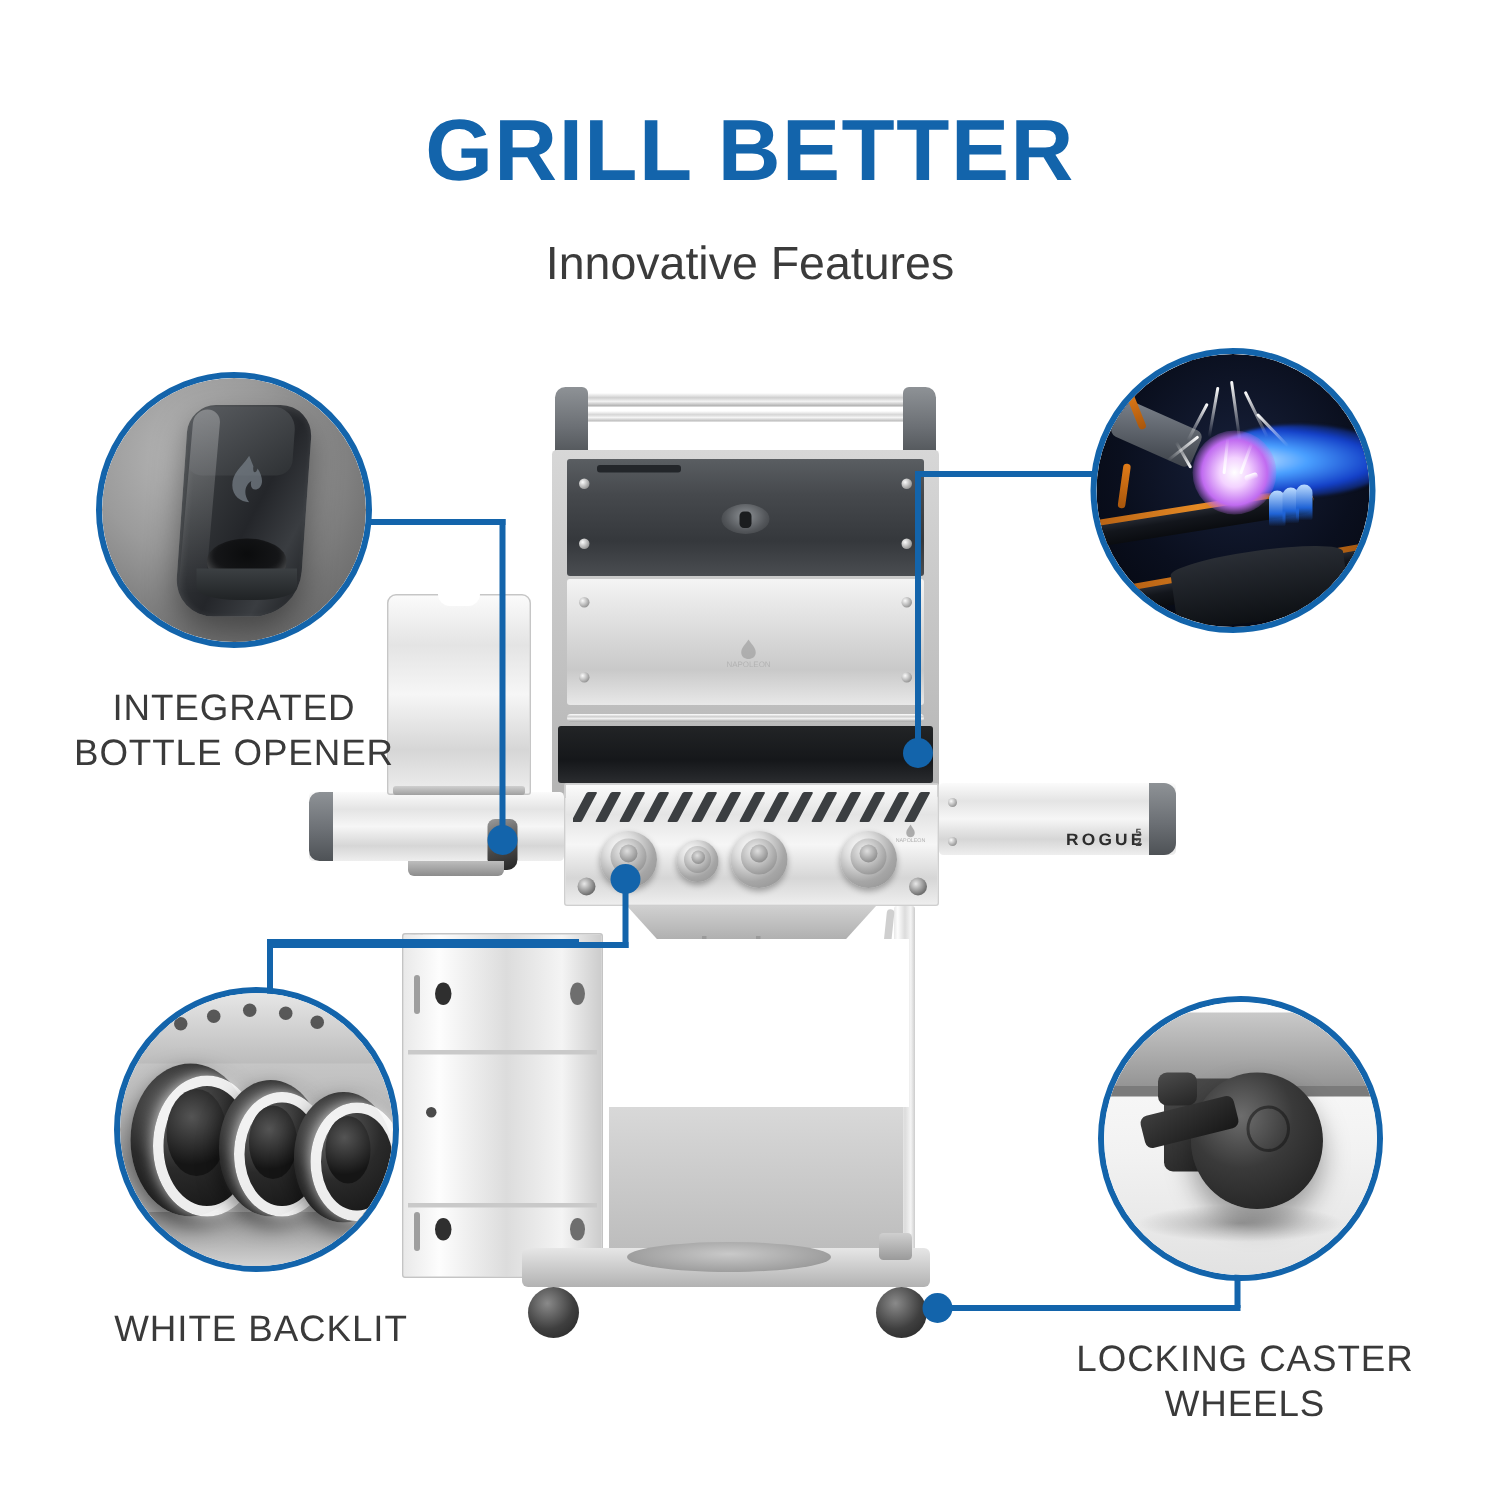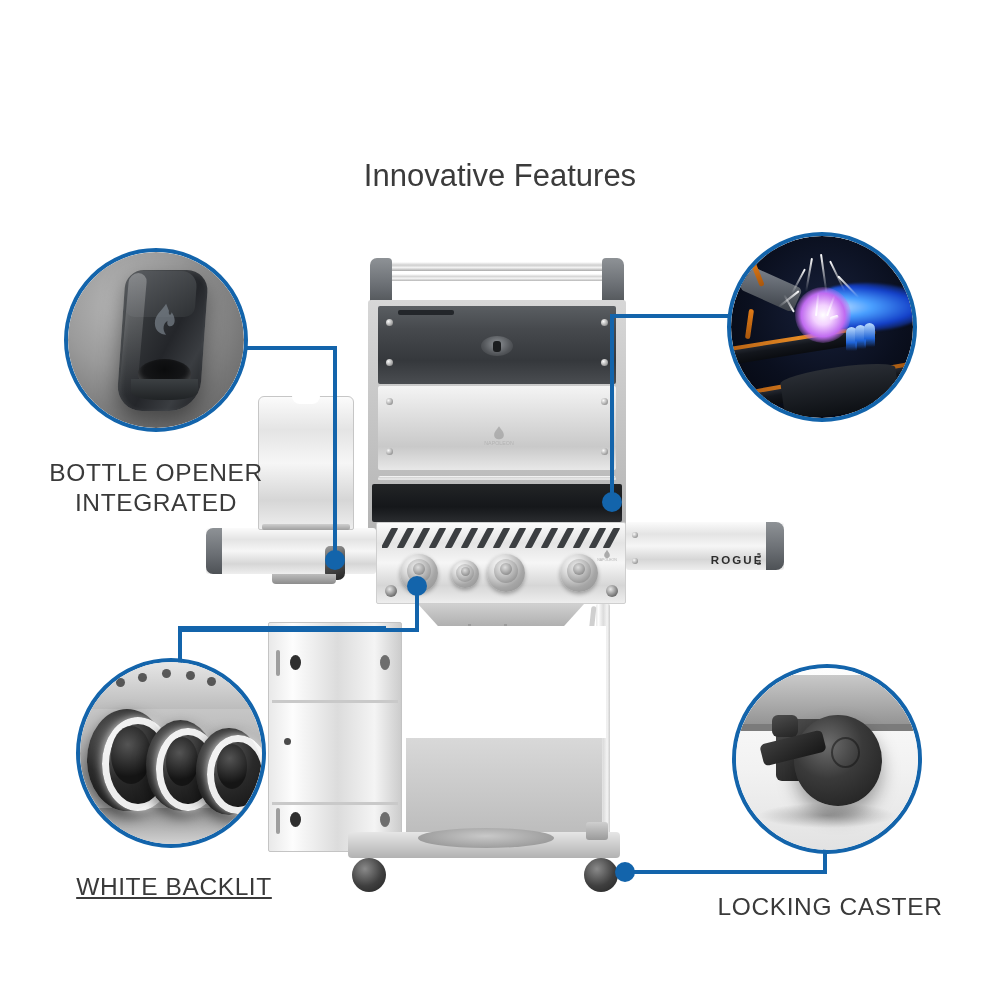--- a/index.html
+++ b/index.html
@@ -200,20 +200,21 @@
   }
   .rogueNum{position:absolute;font-size:7px;font-weight:bold;color:#444;line-height:7px;}
   .napo{position:absolute;opacity:.5;}
   .bgShade{position:absolute;background:linear-gradient(180deg,#d9d9d9,#bdbdbd);}
 </style>
 </head>
 <body>
 
 <div id="stage">
 
+  <div class="title">GRILL BETTER</div>
   <div class="subtitle">Innovative Features</div>
 
   <div>
 
     <div class="gpart chrome" style="left:388px;top:262px;width:218px;height:9px;border-radius:5px;"></div>
     <div class="gpart chrome" style="left:388px;top:274px;width:218px;height:7px;border-radius:4px;opacity:.85;"></div>
     <div class="gpart darkcap" style="left:370px;top:258px;width:22px;height:48px;border-radius:7px 4px 0 0;"></div>
     <div class="gpart darkcap" style="left:602px;top:258px;width:22px;height:48px;border-radius:4px 7px 0 0;"></div>
 
     <div class="gpart" style="left:368px;top:300px;width:258px;height:232px;background:linear-gradient(180deg,#d7d7d7,#b4b4b4);border-radius:3px;"></div>
@@ -362,22 +363,22 @@
       <div class="boFlame">
         <svg viewBox="0 0 60 60" width="100%" height="100%" aria-hidden="true">
           <path d="M30 4 C22 16 14 20 14 32 C14 42 22 48 30 48 C24 40 26 32 32 28 C30 36 36 38 40 34 C44 30 42 22 38 16 C36 22 33 20 34 14 Z" fill="#7c858e" opacity="0.9"></path>
         </svg>
       </div>
       <div class="boMouth"></div>
       <div class="boLip"></div>
     </div>
   </div>
   <div class="calloutLabel" style="left:16px;top:458px;width:280px;">
+    <div>INTEGRATED</div>
     <div>BOTTLE OPENER</div>
-    <div>INTEGRATED</div>
   </div>
 
   <div class="badge" style="left:727px;top:232px;width:190px;height:190px;border-color:#1364ab;">
     <div class="badgeInner">
       <div class="jfBg"></div>
 
       <div class="jfTube" style="left:-6%;top:56%;width:86%;transform:rotate(-9deg);"></div>
       <div class="jfTubeEdge" style="left:-4%;top:55%;width:82%;transform:rotate(-9deg);"></div>
       <div class="jfTube" style="left:8%;top:78%;width:96%;transform:rotate(-10deg);"></div>
       <div class="jfTubeEdge" style="left:10%;top:77%;width:90%;transform:rotate(-10deg);"></div>
@@ -424,34 +425,35 @@
 
       <div class="knob3d" style="left:36%;top:32%;width:38%;height:50%;"></div>
       <div class="knobRing" style="left:42%;top:36%;width:27%;height:38%;"></div>
       <div class="knobFace" style="left:47%;top:41%;width:18%;height:27%;"></div>
 
       <div class="knob3d" style="left:64%;top:36%;width:36%;height:48%;"></div>
       <div class="knobRing" style="left:70%;top:40%;width:26%;height:36%;"></div>
       <div class="knobFace" style="left:75%;top:45%;width:17%;height:25%;"></div>
     </div>
   </div>
-  <div class="calloutLabel" style="left:34px;top:872px;width:280px;text-decoration:underline;">
+  <div class="calloutLabel" style="left:34px;top:872px;width:280px;">
     <div>WHITE BACKLIT</div>
   </div>
 
   <div class="badge" style="left:732px;top:664px;width:190px;height:190px;">
     <div class="badgeInner">
       <div class="csBg"></div>
       <div class="csBase"></div>
       <div class="csBaseEdge"></div>
       <div class="csShadow"></div>
       <div class="csFork" style="left:22%;top:28%;width:32%;height:34%;"></div>
       <div class="csWheel" style="left:32%;top:26%;width:48%;height:50%;"></div>
       <div class="csHub" style="left:52%;top:38%;width:14%;height:15%;border-radius:50%;"></div>
       <div class="csLever" style="left:14%;top:38%;"></div>
       <div class="csFork" style="left:20%;top:26%;width:14%;height:12%;"></div>
     </div>
   </div>
   <div class="calloutLabel" style="left:690px;top:892px;width:280px;">
     <div>LOCKING CASTER</div>
+    <div>WHEELS</div>
   </div>
 
 </div>
 
 </body></html>

